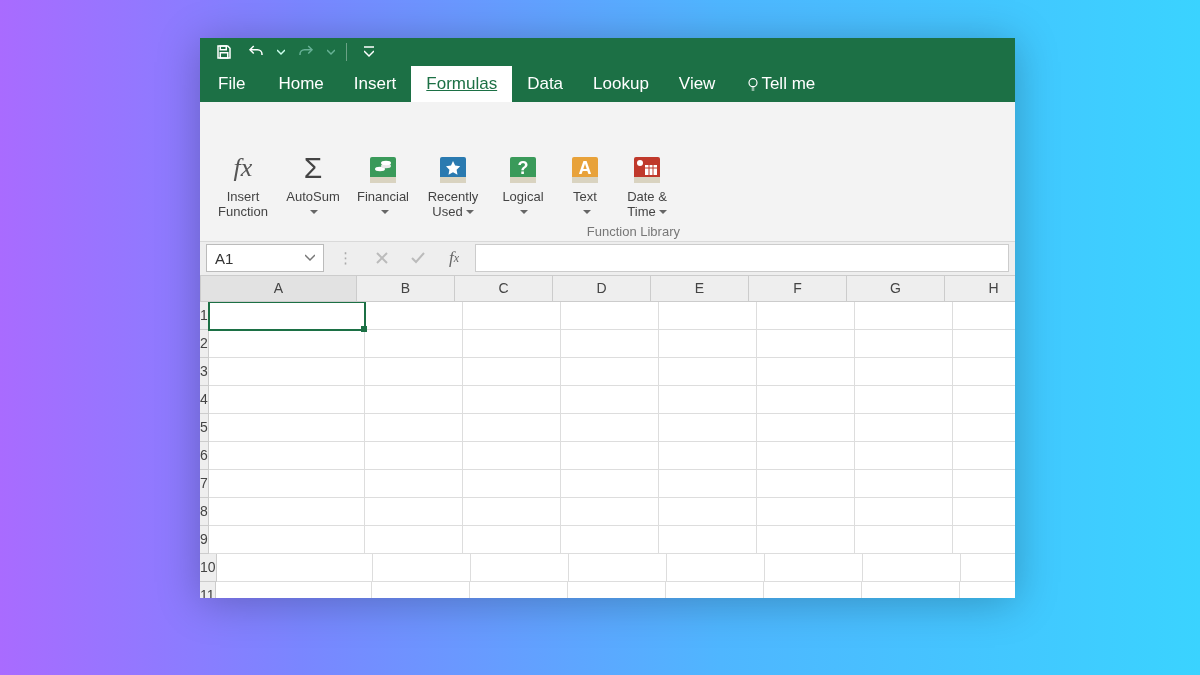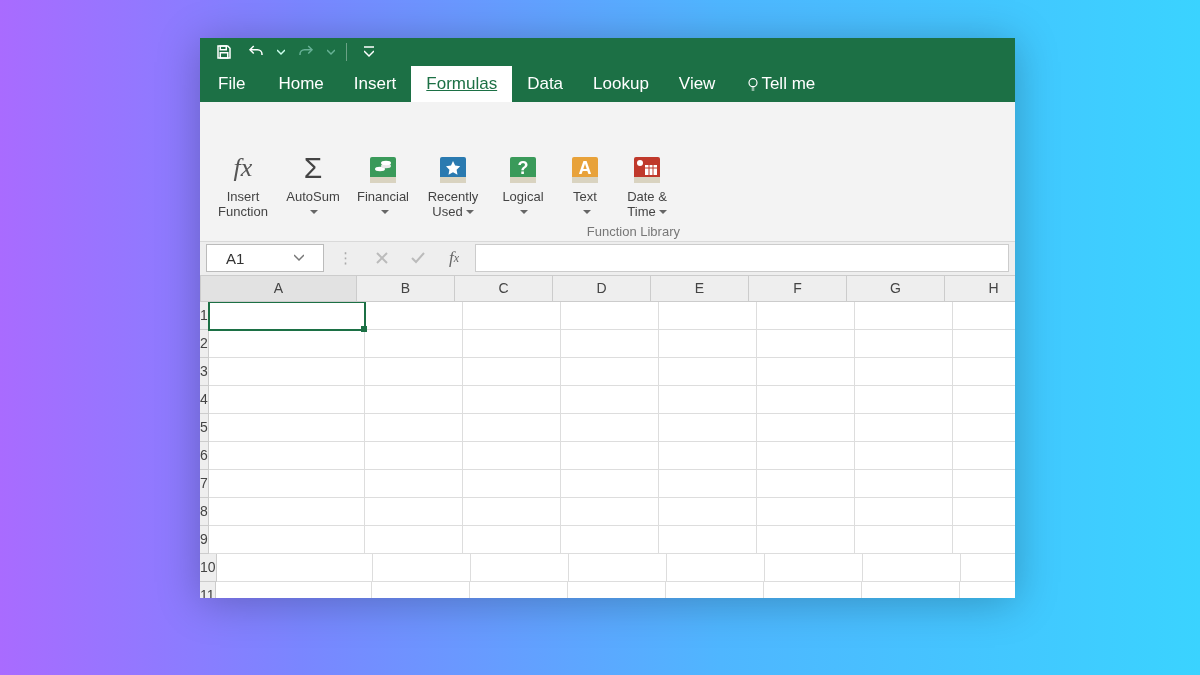--- a/index.html
+++ b/index.html
@@ -53,21 +53,21 @@
 
   svg { display:block; }
 
   
   .fbar {
     height:34px; background:#eee; border-bottom:1px solid #ccc;
     display:flex; align-items:center; padding:4px 6px; gap:6px;
   }
   .namebox {
     width:118px; height:28px; background:#fff; border:1px solid #bbb;
-    display:flex; align-items:center; justify-content:space-between; padding:0 19px;
+    display:flex; align-items:center; justify-content:space-between; padding:0 8px;
     font-size:15px; color:#333;
   }
   .vdots { color:#aaa; font-size:15px; padding:0 8px; }
   .fb-btn { width:30px; height:28px; display:flex; align-items:center; justify-content:center; color:#999; cursor:pointer; }
   .fb-input { flex:1; height:28px; background:#fff; border:1px solid #ccc; }
 
   
   .grid { flex:1; display:flex; flex-direction:column; }
   .colhead { display:flex; height:26px; }
   .corner { width:30px; background:#eaeaea; border-right:1px solid #ccc; border-bottom:1px solid #ccc; position:relative; }

